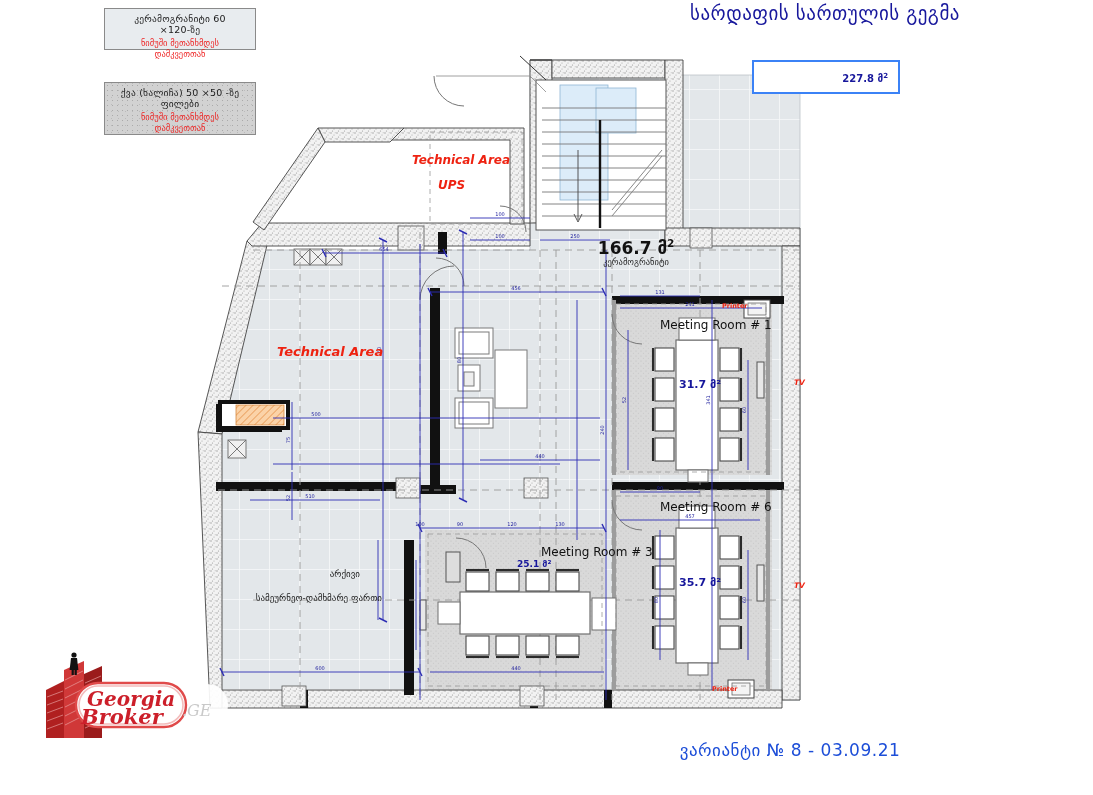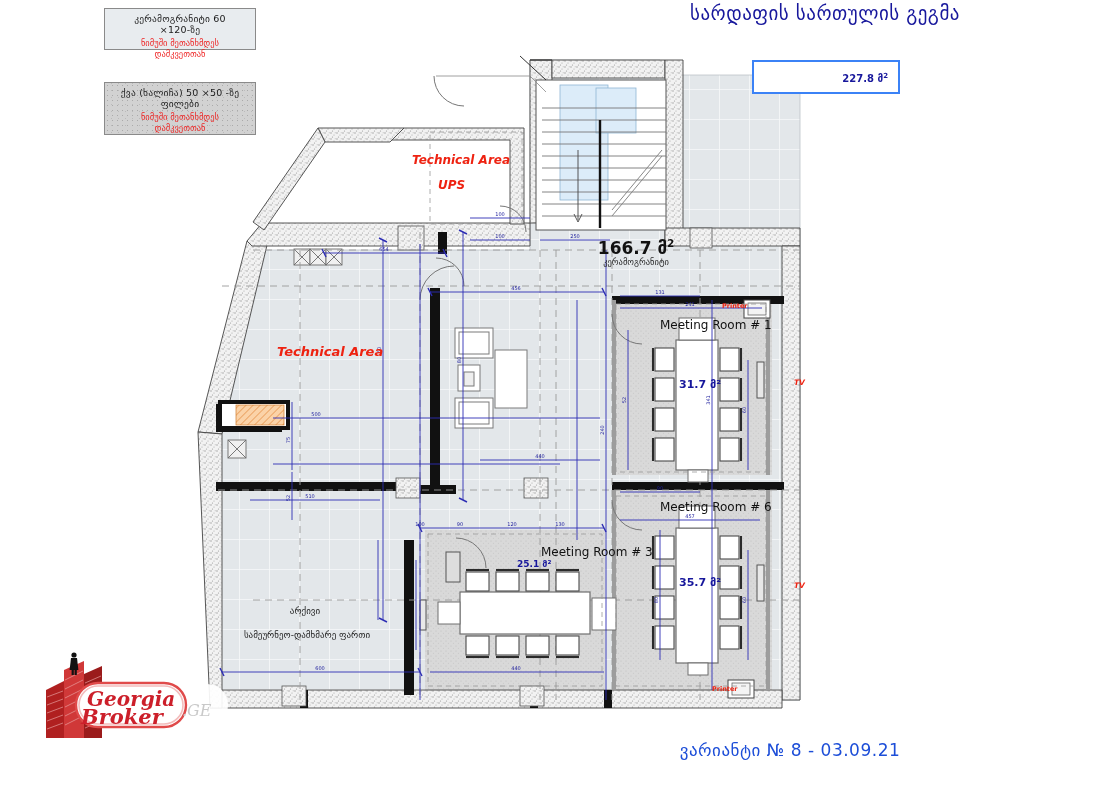--- a/index.html
+++ b/index.html
@@ -44,22 +44,22 @@
   .tech1{left:277px;top:344px;font-size:13px;}
   .tech2{left:412px;top:153px;font-size:12px;}
   .ups  {left:438px;top:178px;font-size:12px;}
   .tv-label{position:absolute;color:#ee2211;font-weight:bold;font-size:7.5px;
             font-style:italic;margin-left:45px;}
   .printer-label{position:absolute;color:#ee2211;font-weight:bold;font-size:6.5px;}
 
   .room-label{position:absolute;color:#111;font-size:12px;white-space:nowrap;padding-left:40px;}
   .room-area{position:absolute;color:#17179c;font-size:11px;font-weight:bold;
              white-space:nowrap;}
-  .geo-label{position:absolute;color:#1b1b1b;font-size:9px;text-align:center;
-             white-space:nowrap;line-height:12px;margin-top:37px;}
+  .geo-label{position:absolute;color:#1b1b1b;font-size:9px;text-align:right;
+             white-space:nowrap;line-height:12px;}
 
   #central-area{position:absolute;left:566px;top:238px;width:140px;text-align:center;}
   #central-area .ca-num{font-size:17px;font-weight:bold;color:#111;}
   #central-area .ca-sub{font-size:8.5px;color:#222;margin-top:-1px;}
 
   
   #logo{position:absolute;left:30px;top:650px;width:200px;height:90px;text-align:center;}
 </style>
 </head>
 <body>

